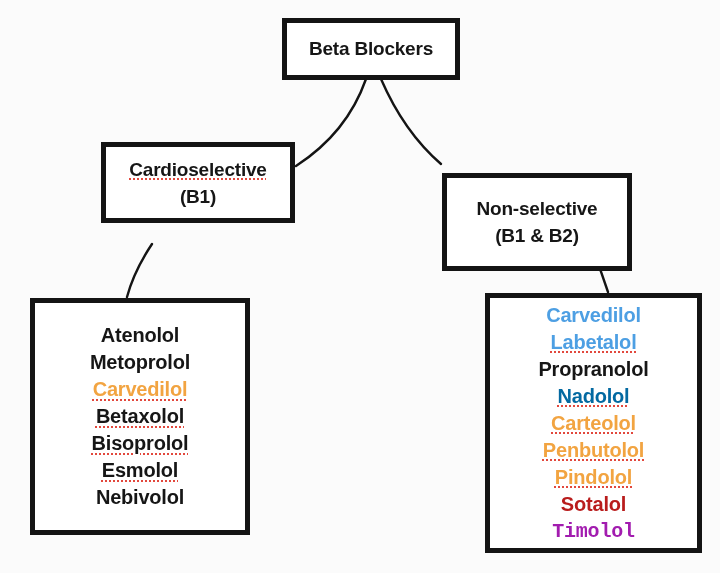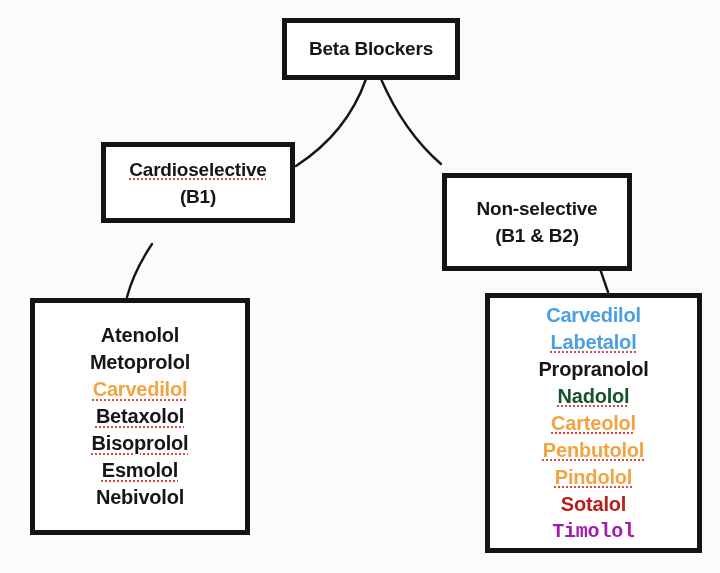--- a/index.html
+++ b/index.html
@@ -64,21 +64,21 @@
     <span class="drug miss" style="color: rgb(22, 22, 22);">Betaxolol</span>
     <span class="drug miss" style="color: rgb(22, 22, 22);">Bisoprolol</span>
     <span class="drug miss" style="color: rgb(22, 22, 22);">Esmolol</span>
     <span class="drug" style="color: rgb(22, 22, 22);">Nebivolol</span>
   </div>
 
   <div class="node node-list list-nonsel">
     <span class="drug" style="color: rgb(77, 159, 227);">Carvedilol</span>
     <span class="drug miss" style="color: rgb(77, 159, 227);">Labetalol</span>
     <span class="drug" style="color: rgb(22, 22, 22);">Propranolol</span>
-    <span class="drug miss" style="color: #14532d;">Nadolol</span>
+    <span class="drug miss" style="color: #0369a1;">Nadolol</span>
     <span class="drug miss" style="color: rgb(242, 164, 65);">Carteolol</span>
     <span class="drug miss" style="color: rgb(242, 164, 65);">Penbutolol</span>
     <span class="drug miss" style="color: rgb(242, 164, 65);">Pindolol</span>
     <span class="drug" style="color: #b91c1c;">Sotalol</span>
     <span class="drug" style="color: #a21caf; font-family: Liberation Mono, monospace;">Timolol</span>
   </div>
 
 </div>
 
 </body></html>

